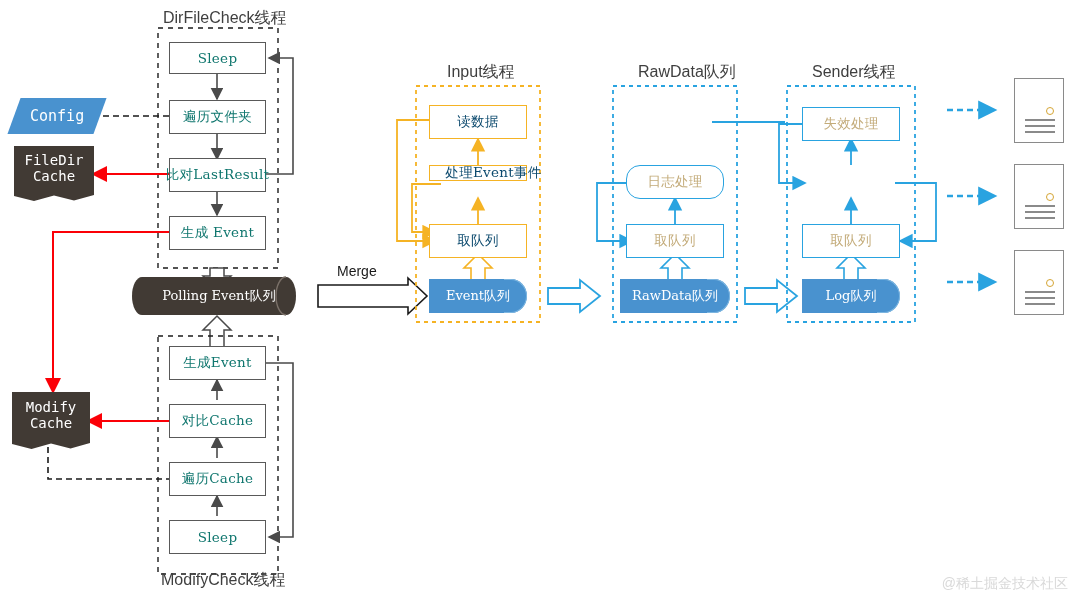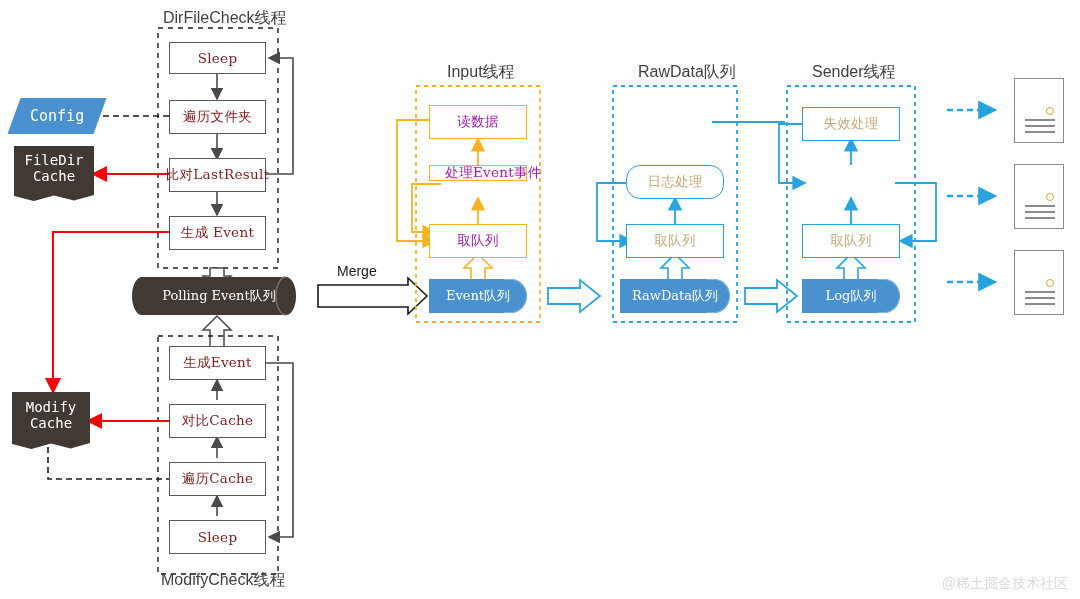--- a/index.html
+++ b/index.html
@@ -7,22 +7,22 @@
        font-family:"Liberation Sans","DejaVu Sans",sans-serif;}
   #stage{position:absolute;left:0;top:0;width:1080px;height:599px;}
   svg#canvas{position:absolute;left:0;top:0;width:1080px;height:599px;}
 
   .thread-title{position:absolute;font-size:16px;color:#3f3f3f;white-space:nowrap;
                 font-family:"Liberation Sans","DejaVu Sans",sans-serif;}
 
   .pbox{position:absolute;box-sizing:border-box;display:flex;align-items:center;
         justify-content:center;background:#ffffff;font-size:13.5px;white-space:nowrap;
         font-family:"DejaVu Serif","Liberation Serif",serif;letter-spacing:.3px;}
-  .pbox.gray{border:1.6px solid #595959;color:#7f1d1d;}
-  .pbox.orange{border:1.8px solid #f5b324;color:#a21caf;}
+  .pbox.gray{border:1.6px solid #595959;color:#0f766e;}
+  .pbox.orange{border:1.8px solid #f5b324;color:#0c4a6e;}
   .pbox.blue{border:1.8px solid #29a3e0;color:#c3ab79;}
 
   .cyl{position:absolute;display:flex;align-items:center;justify-content:center;
        font-size:13px;color:#ffffff;white-space:nowrap;
        font-family:"DejaVu Serif","Liberation Serif",serif;}
   .cyl .body{position:absolute;left:0;top:0;right:0;bottom:0;border-radius:0;}
   .cyl .lbl{position:relative;z-index:3;}
 
   .config{position:absolute;display:flex;align-items:center;justify-content:center;
           color:#ffffff;font-size:15px;background:#4992cf;

